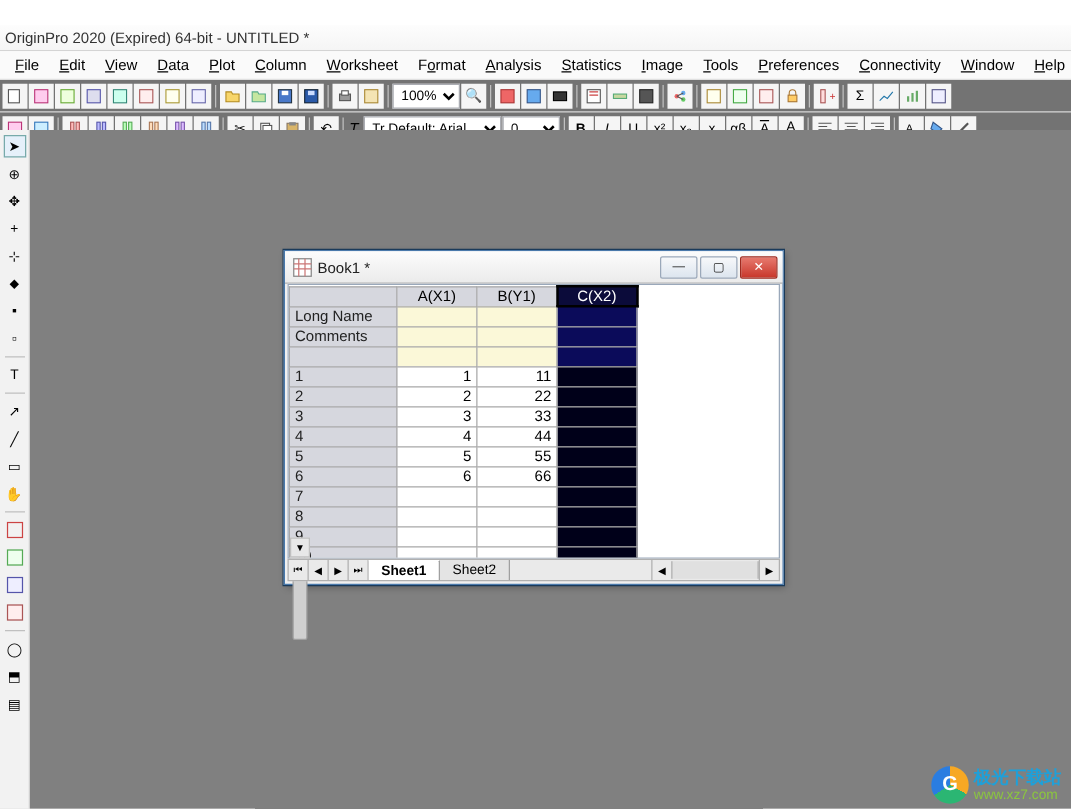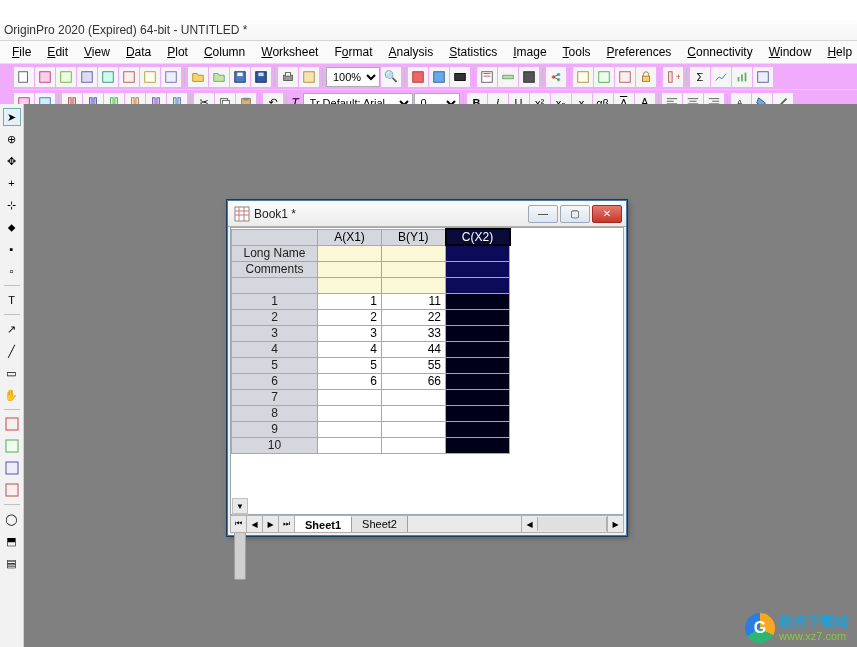--- a/index.html
+++ b/index.html
@@ -7,21 +7,21 @@
 
 
 .title-bar { background: linear-gradient(#fdfdfd, #f5f5f5); padding: 3px 4px; font-size: 12px; color: #333; border-bottom: 1px solid #d4d4d4; margin-top: 20px; }
 
 
 .menu-bar { display: flex; padding: 2px 4px; background: #fafafa; border-bottom: 1px solid #e0e0e0; font-size: 12px; }
 .menu-item { padding: 2px 8px; cursor: default; }
 .menu-item u { text-decoration: underline; }
 
 
-.toolbar-area { background: #f0abfc; padding-left: 12px; }
+.toolbar-area { background: #737373; }
 .toolbar-row { display: flex; align-items: center; border-bottom: 1px solid #d8d8d8; padding: 2px 0 2px 2px; height: 26px; gap: 1px; }
 .tbtn { width: 20px; height: 20px; display: inline-flex; align-items: center; justify-content: center; border: 1px solid transparent; background: #f5f5f5; font-size: 11px; cursor: default; }
 .tbtn svg { width: 14px; height: 14px; }
 .tsep { width: 1px; height: 18px; background: #c0c0c0; margin: 0 2px; }
 .tselect { height: 20px; font-size: 11px; border: 1px solid #abadb3; background: #fff; padding: 0 2px; }
 .tselect.zoom { width: 54px; }
 .tselect.fontname { width: 110px; }
 .tselect.fontsize { width: 46px; }
 .tspan { padding: 0 2px; font-size: 12px; }
 .tbtn.b { font-weight: bold; }
@@ -29,39 +29,39 @@
 
 
 .workspace { position: absolute; left: 24px; top: 104px; right: 0; bottom: 0; background: #808080; overflow: hidden; }
 
 
 .vstrip { position: absolute; left: 0; top: 104px; bottom: 0; width: 24px; background: #f2f2f2; border-right: 1px solid #d0d0d0; display: flex; flex-direction: column; align-items: center; padding-top: 4px; gap: 4px; }
 .vbtn { width: 18px; height: 18px; border: 1px solid transparent; display: flex; align-items: center; justify-content: center; font-size: 11px; }
 .vsep { height: 1px; width: 16px; background: #c0c0c0; margin: 1px 0; }
 
 
-.book-window { position: absolute; left: 203px; top: 96px; width: 400px; height: 336px; background: #f0f0f0; border: 1px solid #4a79ab; box-shadow: 0 0 0 1px #1a3a5a, 2px 2px 6px rgba(0,0,0,0.3); }
+.book-window { position: absolute; left: 203px; top: 96px; width: 400px; height: 268px; background: #f0f0f0; border: 1px solid #4a79ab; box-shadow: 0 0 0 1px #1a3a5a, 2px 2px 6px rgba(0,0,0,0.3); }
 .book-title { height: 26px; background: linear-gradient(#fcfcfc, #ebebeb); border-bottom: 1px solid #b0b0b0; display: flex; align-items: center; padding: 0 4px 0 6px; font-size: 12px; color: #222; }
 .book-title .icon { width: 16px; height: 16px; margin-right: 4px; }
 .book-title .spacer { flex: 1; }
 .win-btn { width: 30px; height: 18px; margin-left: 2px; border: 1px solid #9aa8ba; background: linear-gradient(#f7f8fa,#dce5ef); display: flex; align-items: center; justify-content: center; font-size: 10px; border-radius: 2px; }
 .win-btn.cls { background: linear-gradient(#e77a6f,#c8372b); color: #fff; border-color: #a02a1f; }
 
 .book-body { position: absolute; top: 26px; left: 2px; right: 2px; bottom: 20px; background: #fff; border: 1px solid #9aa8ba; display: flex; flex-direction: column; }
 .sheet-area { flex: 1; overflow: hidden; position: relative; }
 .vscrollbar { width: 17px; background: #efefef; border-left: 1px solid #c8c8c8; position: relative; }
 .vscrollbar .thumb { position: absolute; top: 16px; left: 2px; right: 2px; height: 50px; background: #d0d0d0; border: 1px solid #a0a0a0; border-radius: 2px; }
 .vscrollbar .arr { position: absolute; left: 0; right: 0; height: 16px; display: flex; align-items: center; justify-content: center; font-size: 8px; background: #e8e8e8; border: 1px solid #c0c0c0; }
 .vscrollbar .arr.up { top: 0; }
 .vscrollbar .arr.dn { bottom: 0; }
 
 table.sheet { border-collapse: collapse; font-size: 12px; }
 table.sheet th, table.sheet td { border: 1px solid #a8a8a8; height: 16px; padding: 0 4px; }
 table.sheet th { font-weight: normal; }
-th.rowhead { width: 86px; background: #d6d7de; text-align: center; color: #222; }
+th.rowhead { width: 86px; background: #d6d7de; text-align: left; color: #222; }
 th.rowhead.meta { background: #d6d7de; }
 th.colhead { width: 64px; background: #d6d7de; text-align: center; }
 th.colhead.sel-col { background: #0b0b3a; color: #fff; border: 2px solid #000; }
 th.corner { background: #d6d7de; width: 86px; }
 td.cell { width: 64px; text-align: right; background: #fff; }
 td.cell.meta { background: #fbf8d8; }
 td.cell.sel-col { background: #000019; color: #fff; }
 td.cell.sel-col.meta { background: #0b0b5a; }
 
 

